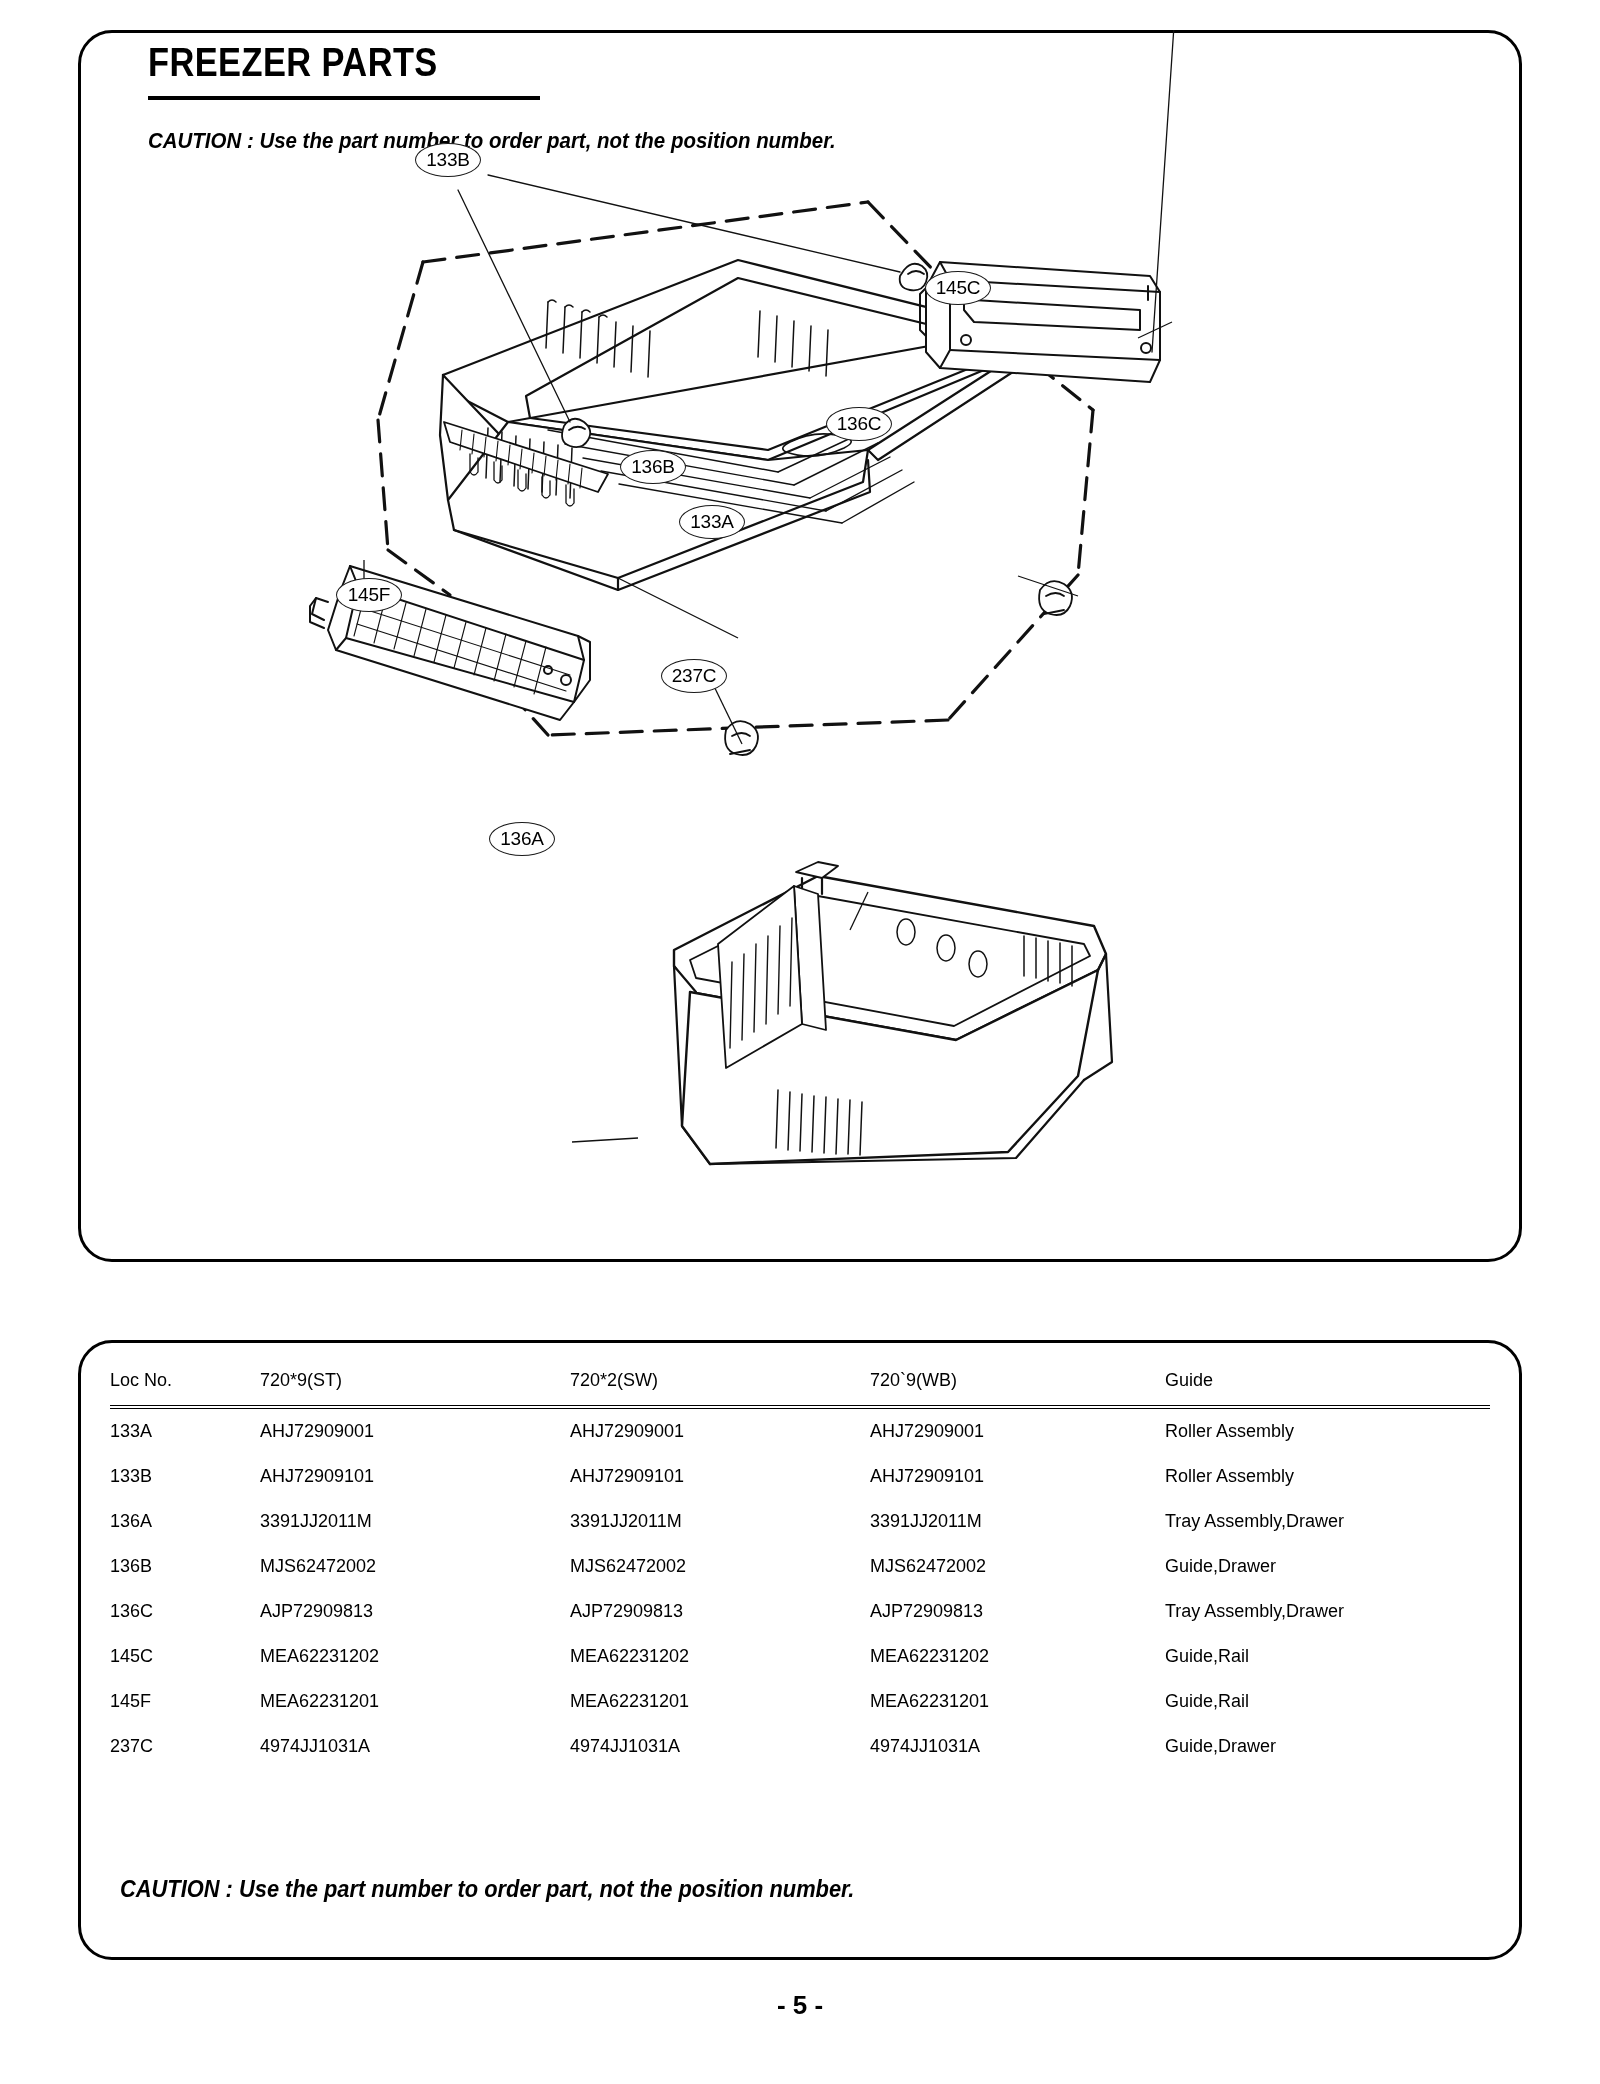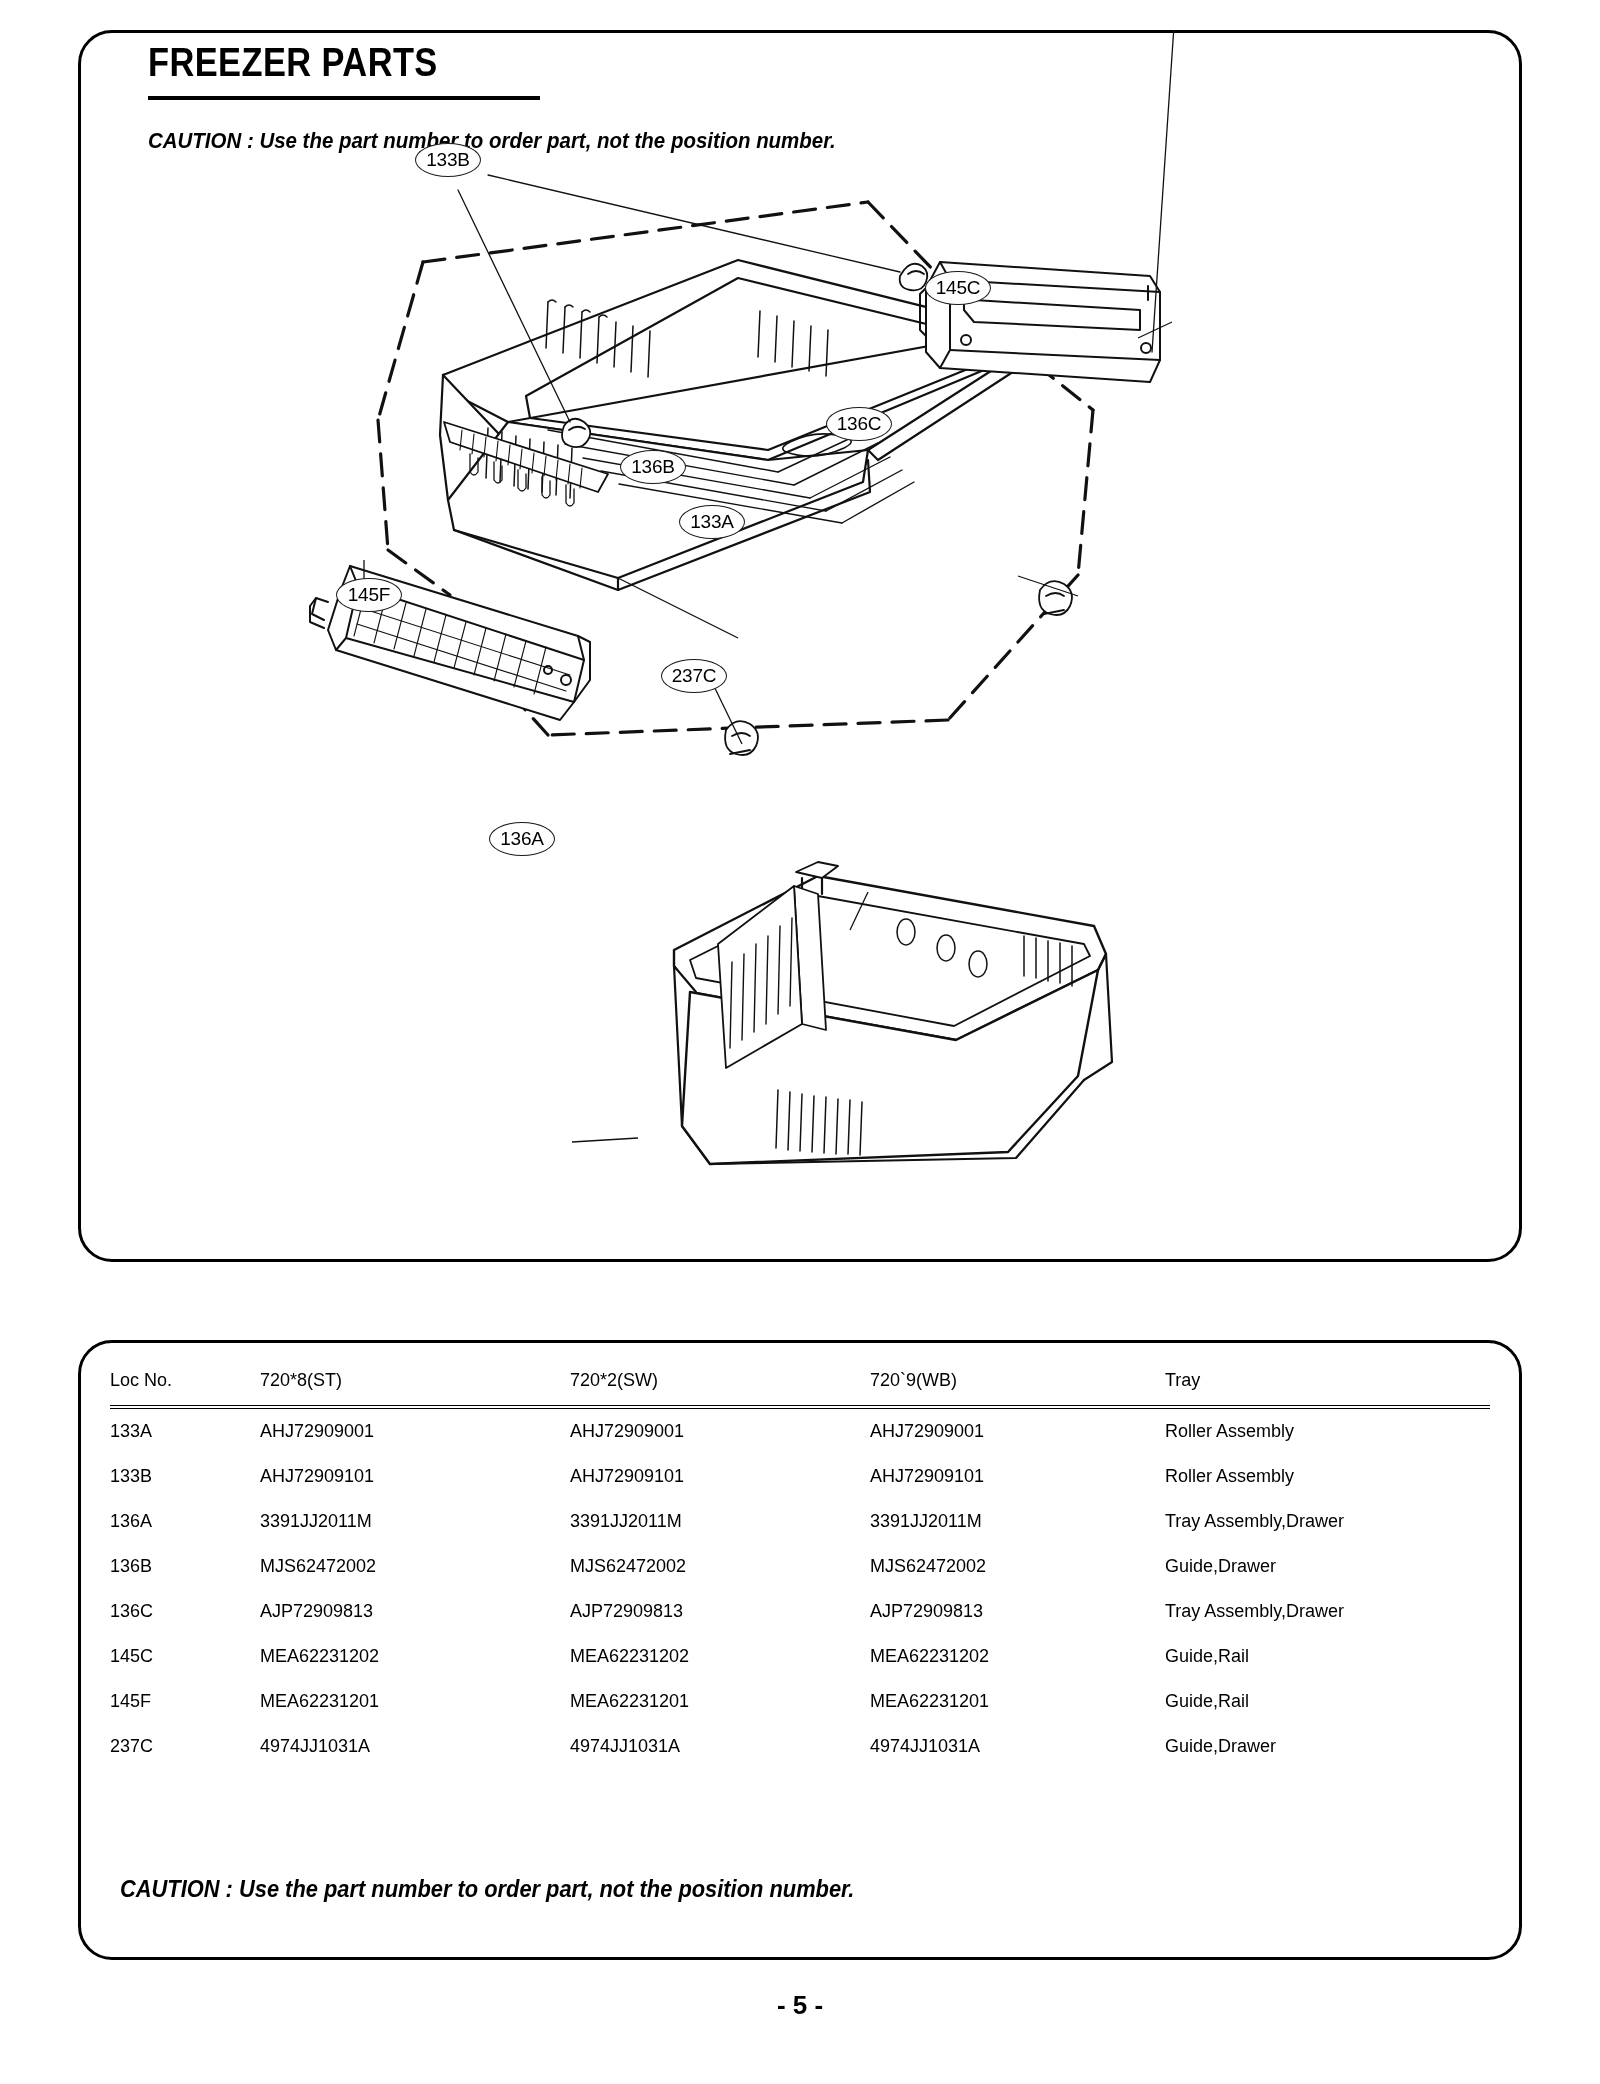--- a/index.html
+++ b/index.html
@@ -399,24 +399,24 @@
 <div class="callout" style="left:336px; top:578px;">145F</div>
 <div class="callout" style="left:661px; top:659px;">237C</div>
 <div class="callout" style="left:489px; top:822px;">136A</div>
 
 <div class="panel" id="table-panel"></div>
 
 <table id="parts-table">
   <thead>
     <tr>
       <th class="col-loc">Loc No.</th>
-      <th class="col-st hdr-center">720*8(ST)</th>
+      <th class="col-st hdr-center">720*9(ST)</th>
       <th class="col-sw hdr-center2">720*2(SW)</th>
       <th class="col-wb hdr-center3">720`9(WB)</th>
-      <th class="col-desc">Tray</th>
+      <th class="col-desc">Guide</th>
     </tr>
   </thead>
   <tbody>
     <tr>
       <td>133A</td>
       <td class="cell-center">AHJ72909001</td>
       <td class="cell-center">AHJ72909001</td>
       <td class="cell-center">AHJ72909001</td>
       <td>Roller Assembly</td>
     </tr>

